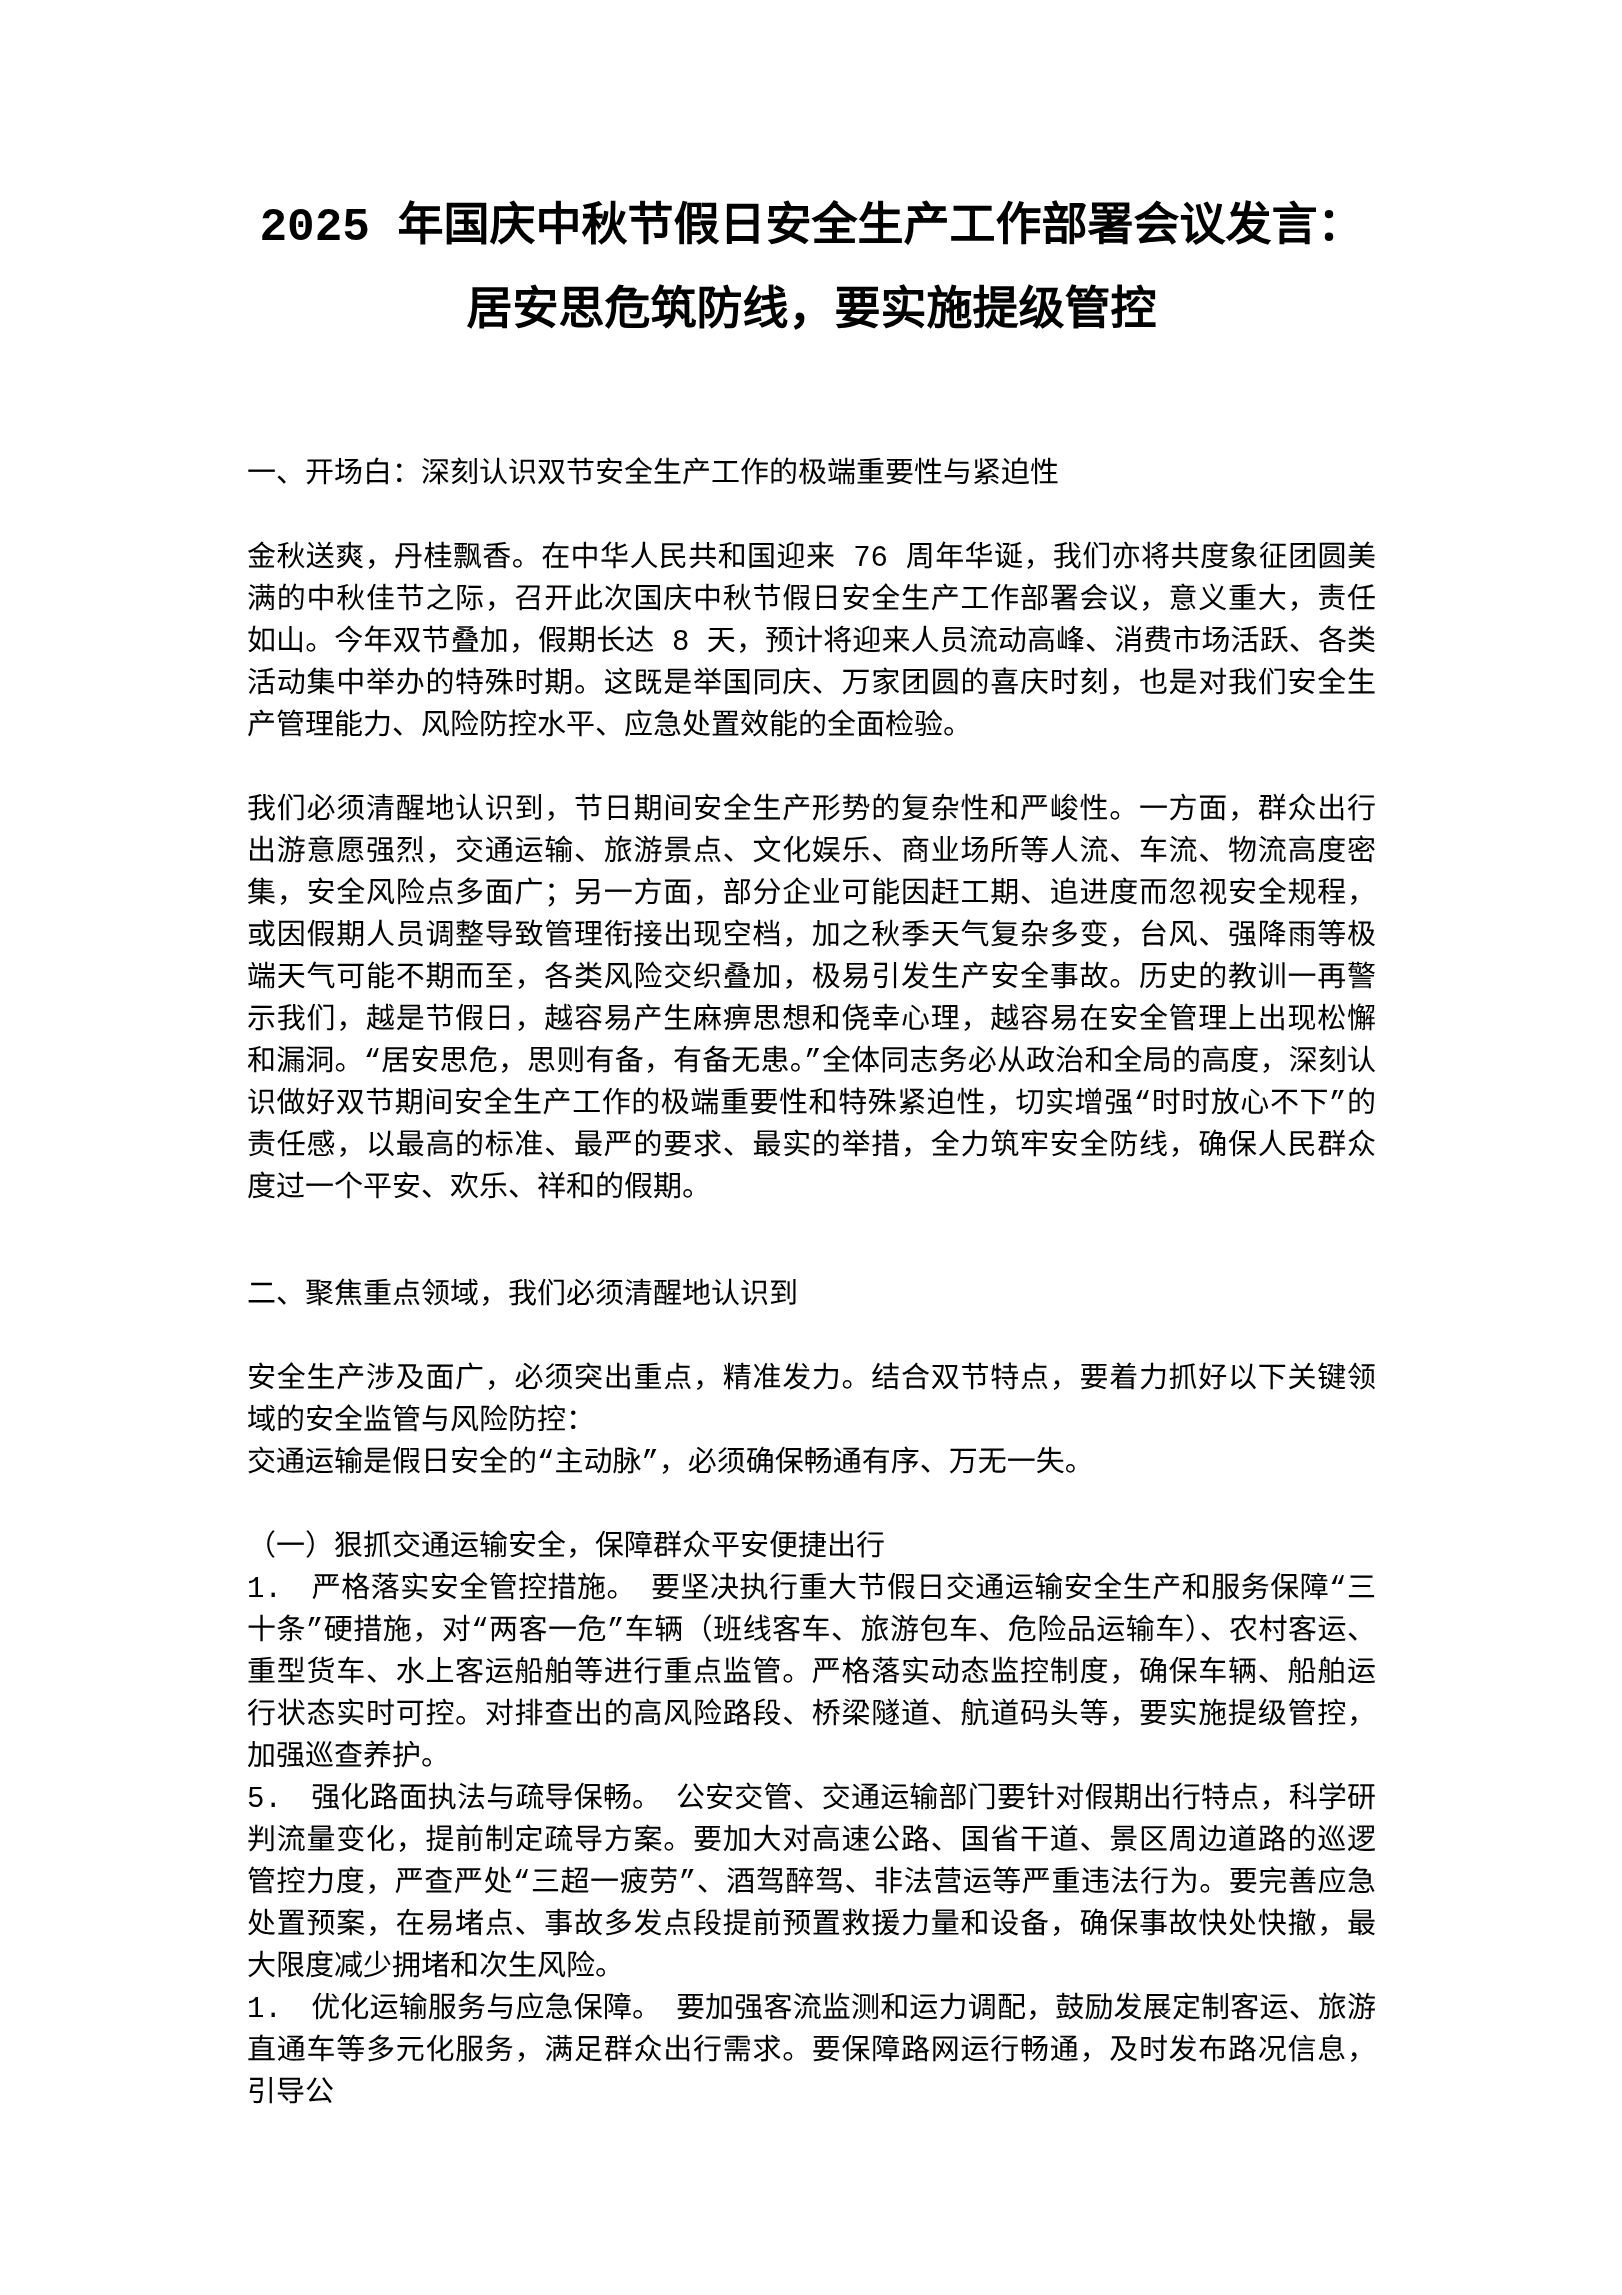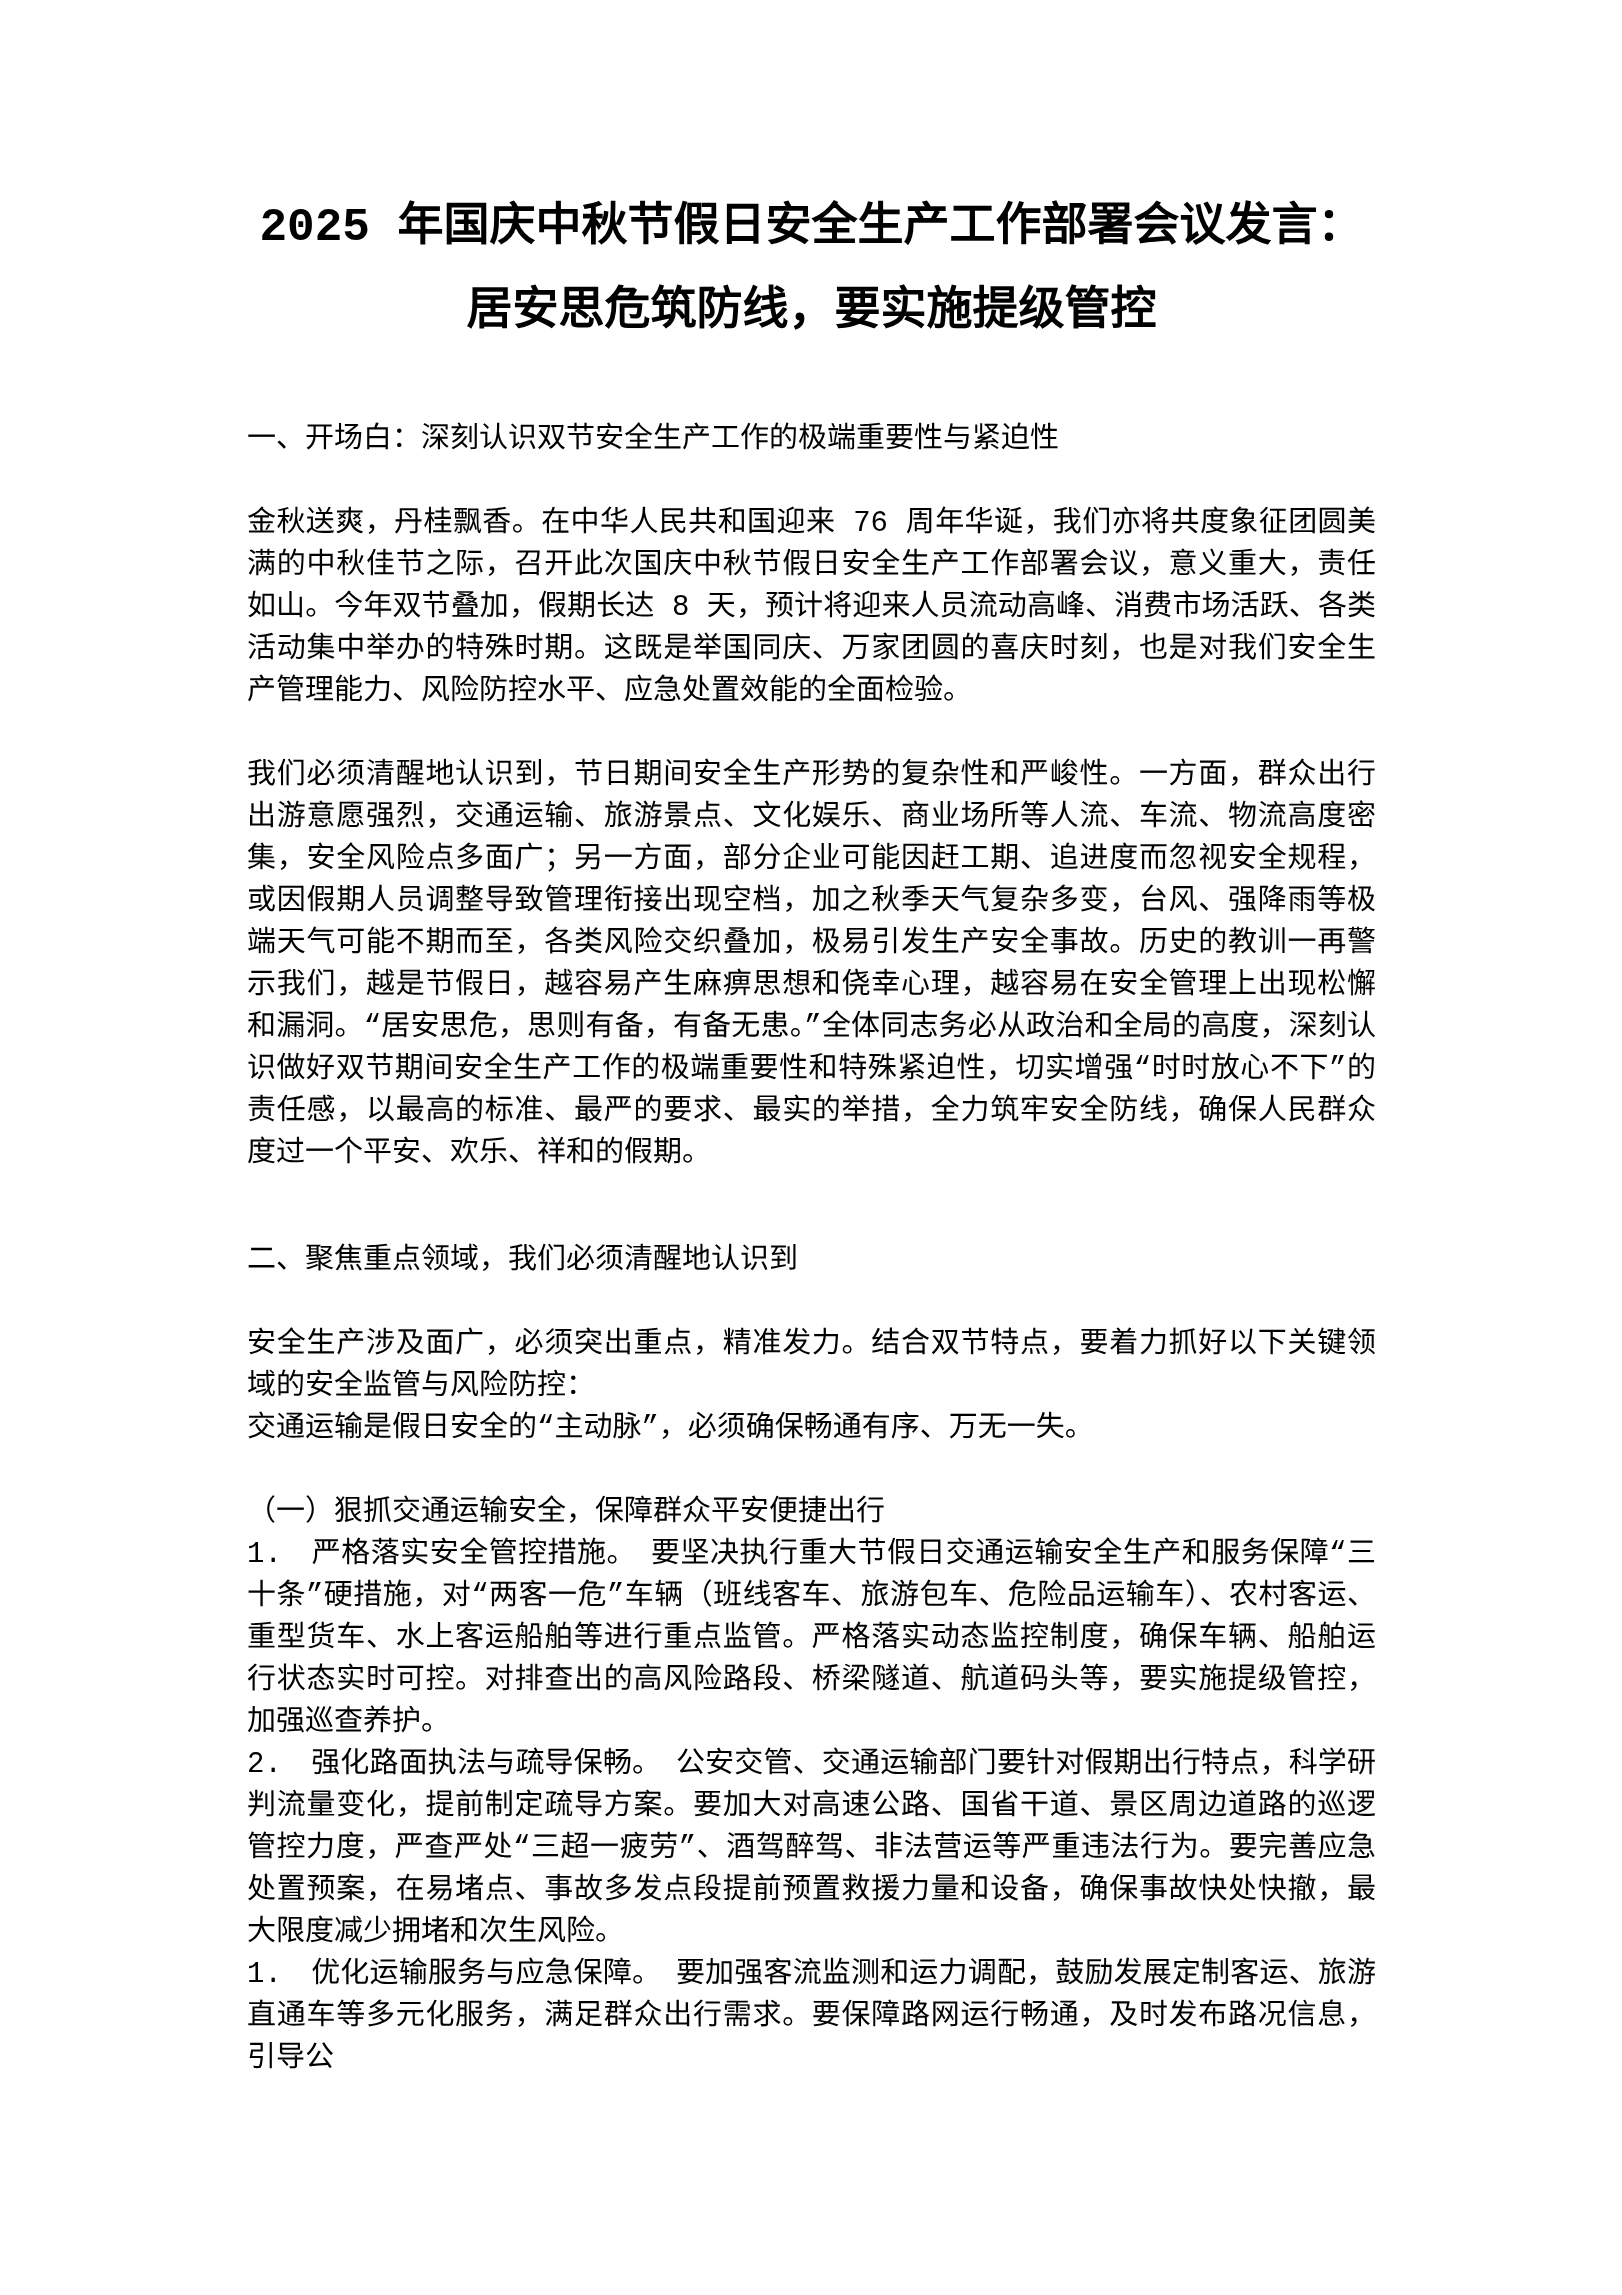--- a/index.html
+++ b/index.html
@@ -25,21 +25,21 @@
     text-align: center;
     white-space: nowrap;
   }
   .body-text {
     font-size: 29px;
     line-height: 42px;
     text-align: justify;
     margin: 42px 0 0 0;
   }
   .heading-gap {
-    margin-top: 65px;
+    margin-top: 100px;
   }
   .heading-gap-2 {
     margin-top: 65px;
   }
   .tight {
     margin-top: 0;
   }
 </style>
 </head>
 <body>
@@ -59,18 +59,18 @@
   <div class="body-text heading-gap-2">二、聚焦重点领域，我们必须清醒地认识到</div>
 
   <div class="body-text">安全生产涉及面广，必须突出重点，精准发力。结合双节特点，要着力抓好以下关键领域的安全监管与风险防控：</div>
 
   <div class="body-text tight">交通运输是假日安全的“主动脉”，必须确保畅通有序、万无一失。</div>
 
   <div class="body-text">（一）狠抓交通运输安全，保障群众平安便捷出行</div>
 
   <div class="body-text tight">1.　严格落实安全管控措施。　要坚决执行重大节假日交通运输安全生产和服务保障“三十条”硬措施，对“两客一危”车辆（班线客车、旅游包车、危险品运输车）、农村客运、重型货车、水上客运船舶等进行重点监管。严格落实动态监控制度，确保车辆、船舶运行状态实时可控。对排查出的高风险路段、桥梁隧道、航道码头等，要实施提级管控，加强巡查养护。</div>
 
-  <div class="body-text tight">2.　强化路面执法与疏导保畅。　公安交管、交通运输部门要针对假期出行特点，科学研判流量变化，提前制定疏导方案。要加大对高速公路、国省干道、景区周边道路的巡逻管控力度，严查严处“三超一疲劳”、酒驾醉驾、非法营运等严重违法行为。要完善应急处置预案，在易堵点、事故多发点段提前预置救援力量和设备，确保事故快处快撤，最大限度减少拥堵和次生风险。</div>
+  <div class="body-text tight">5.　强化路面执法与疏导保畅。　公安交管、交通运输部门要针对假期出行特点，科学研判流量变化，提前制定疏导方案。要加大对高速公路、国省干道、景区周边道路的巡逻管控力度，严查严处“三超一疲劳”、酒驾醉驾、非法营运等严重违法行为。要完善应急处置预案，在易堵点、事故多发点段提前预置救援力量和设备，确保事故快处快撤，最大限度减少拥堵和次生风险。</div>
 
   <div class="body-text tight">1.　优化运输服务与应急保障。　要加强客流监测和运力调配，鼓励发展定制客运、旅游直通车等多元化服务，满足群众出行需求。要保障路网运行畅通，及时发布路况信息，引导公</div>
 
 </div>
 
 
 </body></html>

